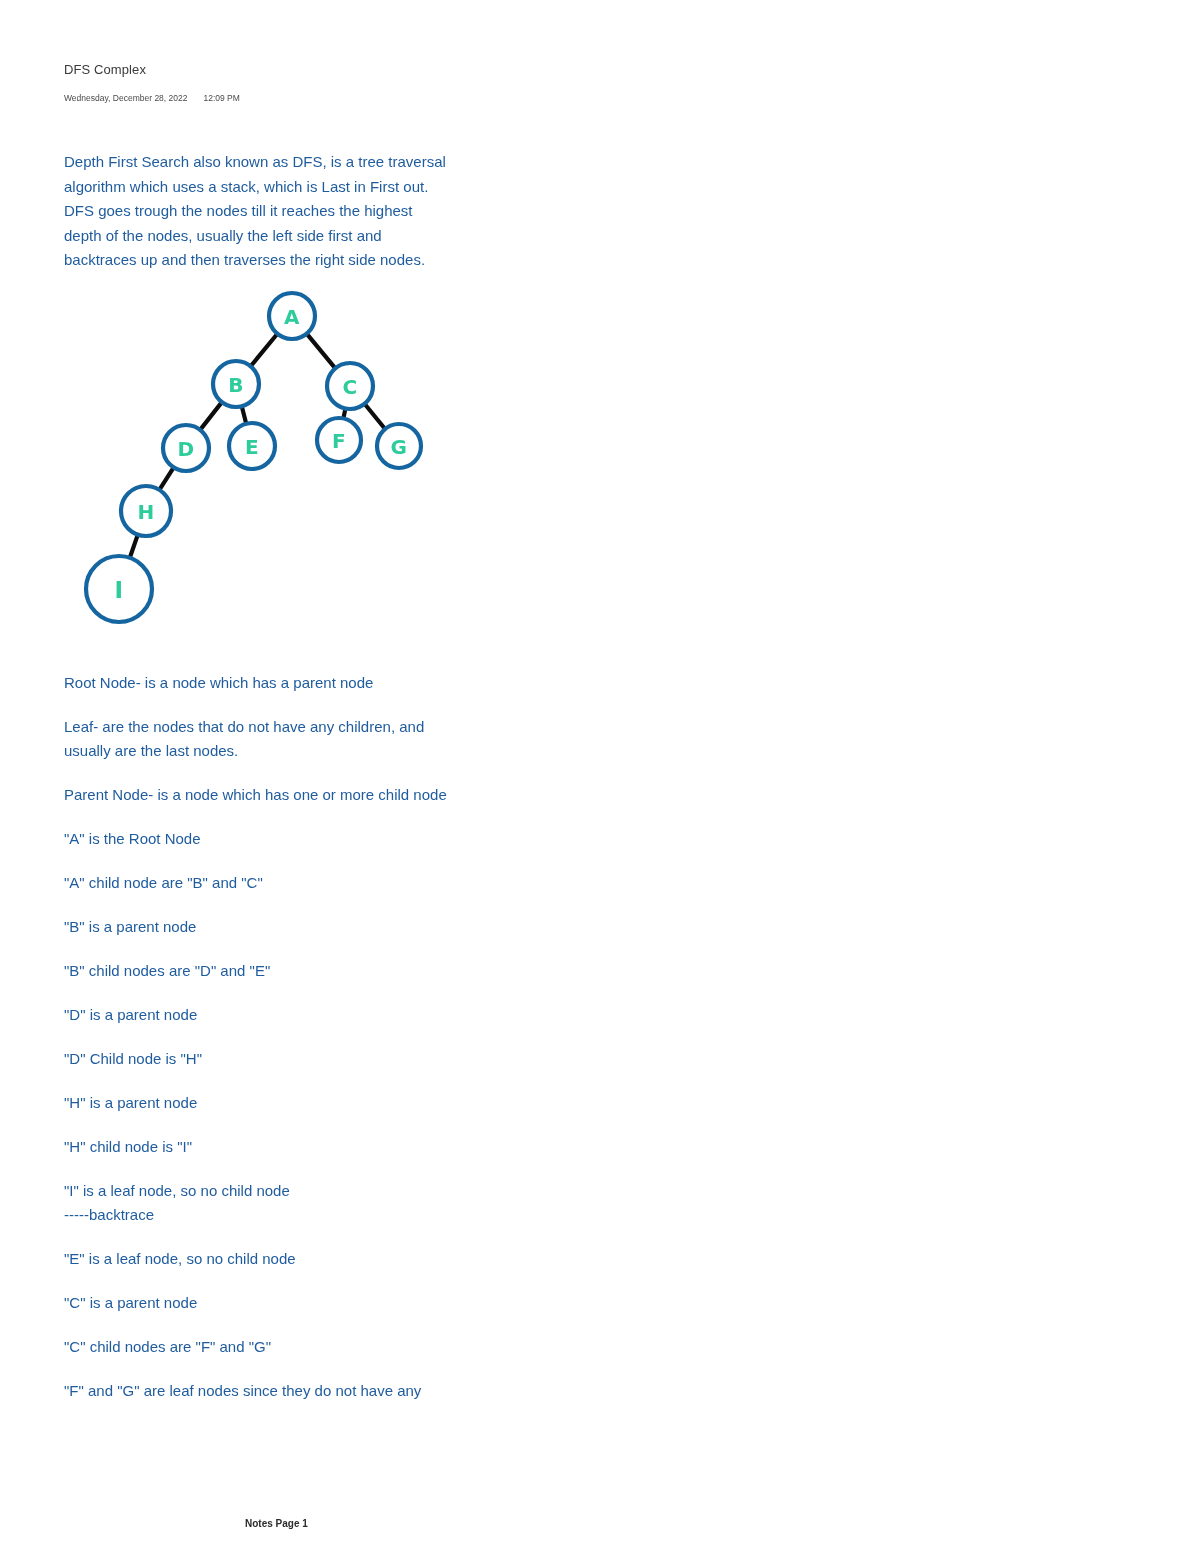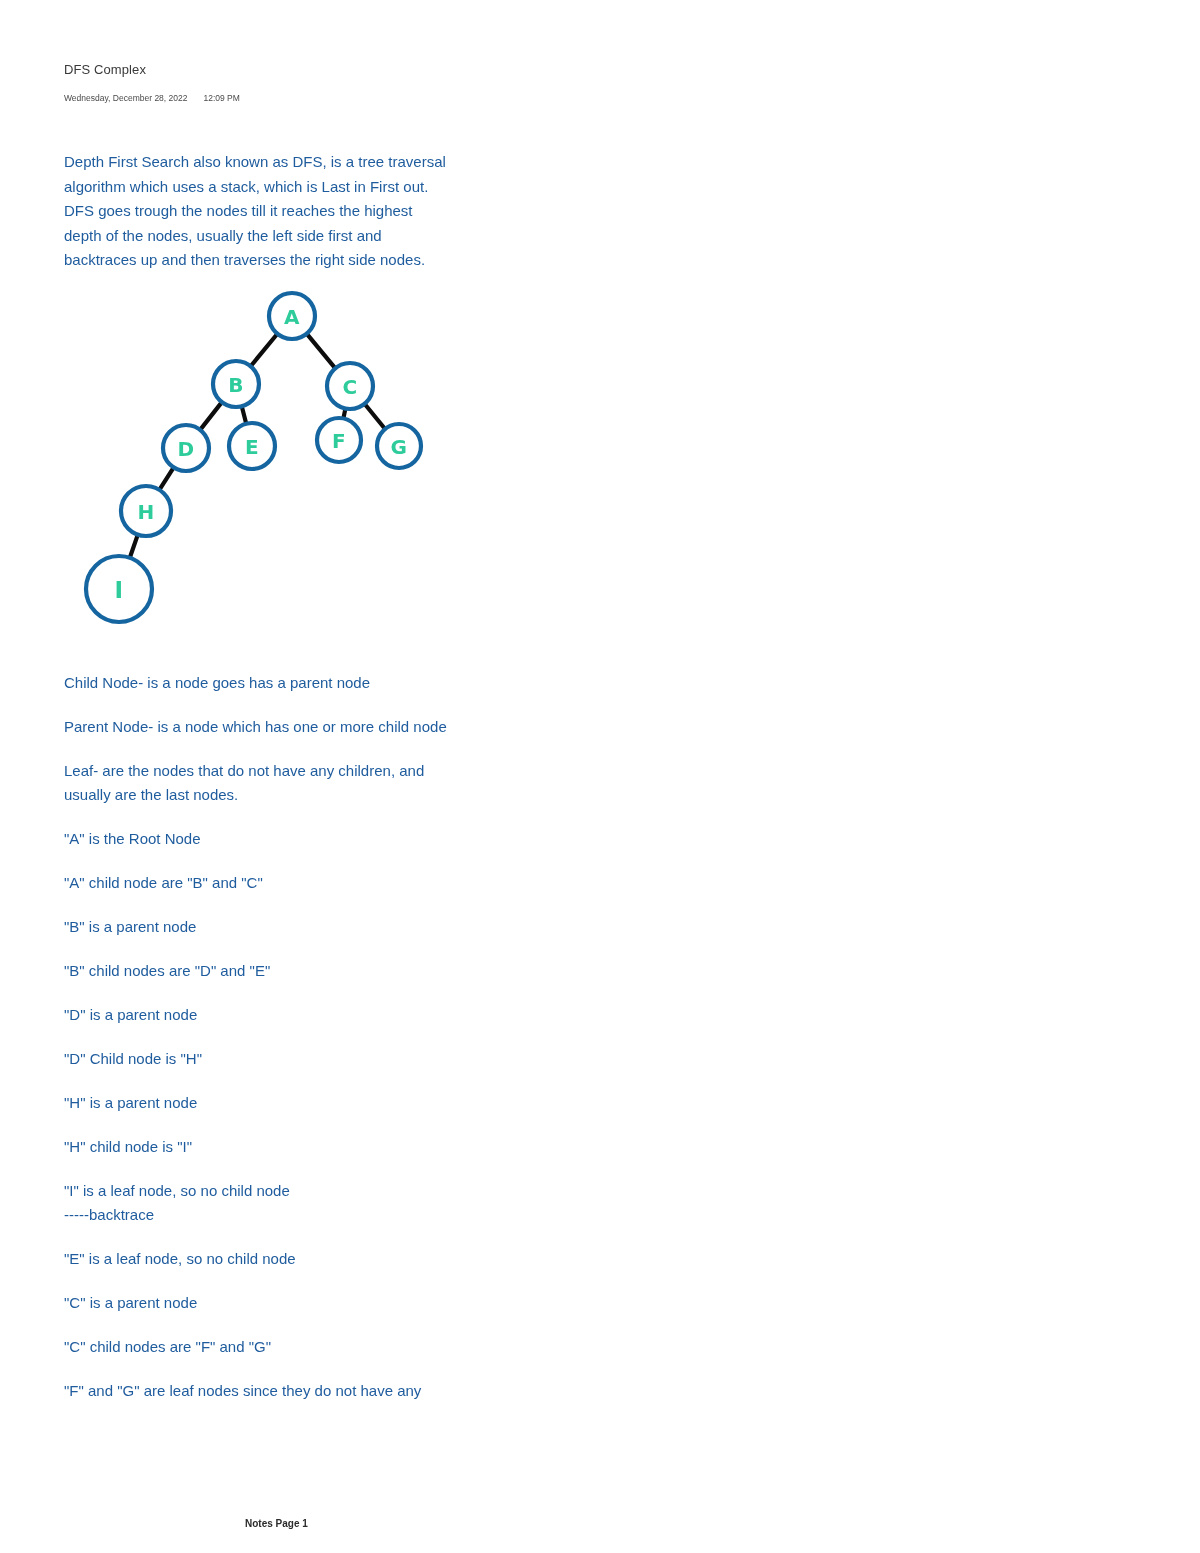--- a/index.html
+++ b/index.html
@@ -134,24 +134,24 @@
   <div class="body-col">
 
     <p class="para intro-para">Depth First Search also known as DFS, is a tree traversal
 algorithm which uses a stack, which is Last in First out.
 DFS goes trough the nodes till it reaches the highest
 depth of the nodes, usually the left side first and
 backtraces up and then traverses the right side nodes.</p>
 
     <div class="drawing-gap"></div>
 
-    <p class="para">Child Node- is a node goes has a parent node</p>
-    <p class="para">Parent Node- is a node which has one or more child node</p>
+    <p class="para">Root Node- is a node which has a parent node</p>
     <p class="para">Leaf- are the nodes that do not have any children, and
 usually are the last nodes.</p>
+    <p class="para">Parent Node- is a node which has one or more child node</p>
     <p class="para">"A" is the Root Node</p>
     <p class="para">"A" child node are "B" and "C"</p>
     <p class="para">"B" is a parent node</p>
     <p class="para">"B" child nodes are "D" and "E"</p>
     <p class="para">"D" is a parent node</p>
     <p class="para">"D" Child node is "H"</p>
     <p class="para">"H" is a parent node</p>
     <p class="para">"H" child node is "I"</p>
     <p class="para">"I" is a leaf node, so no child node
 -----backtrace</p>

